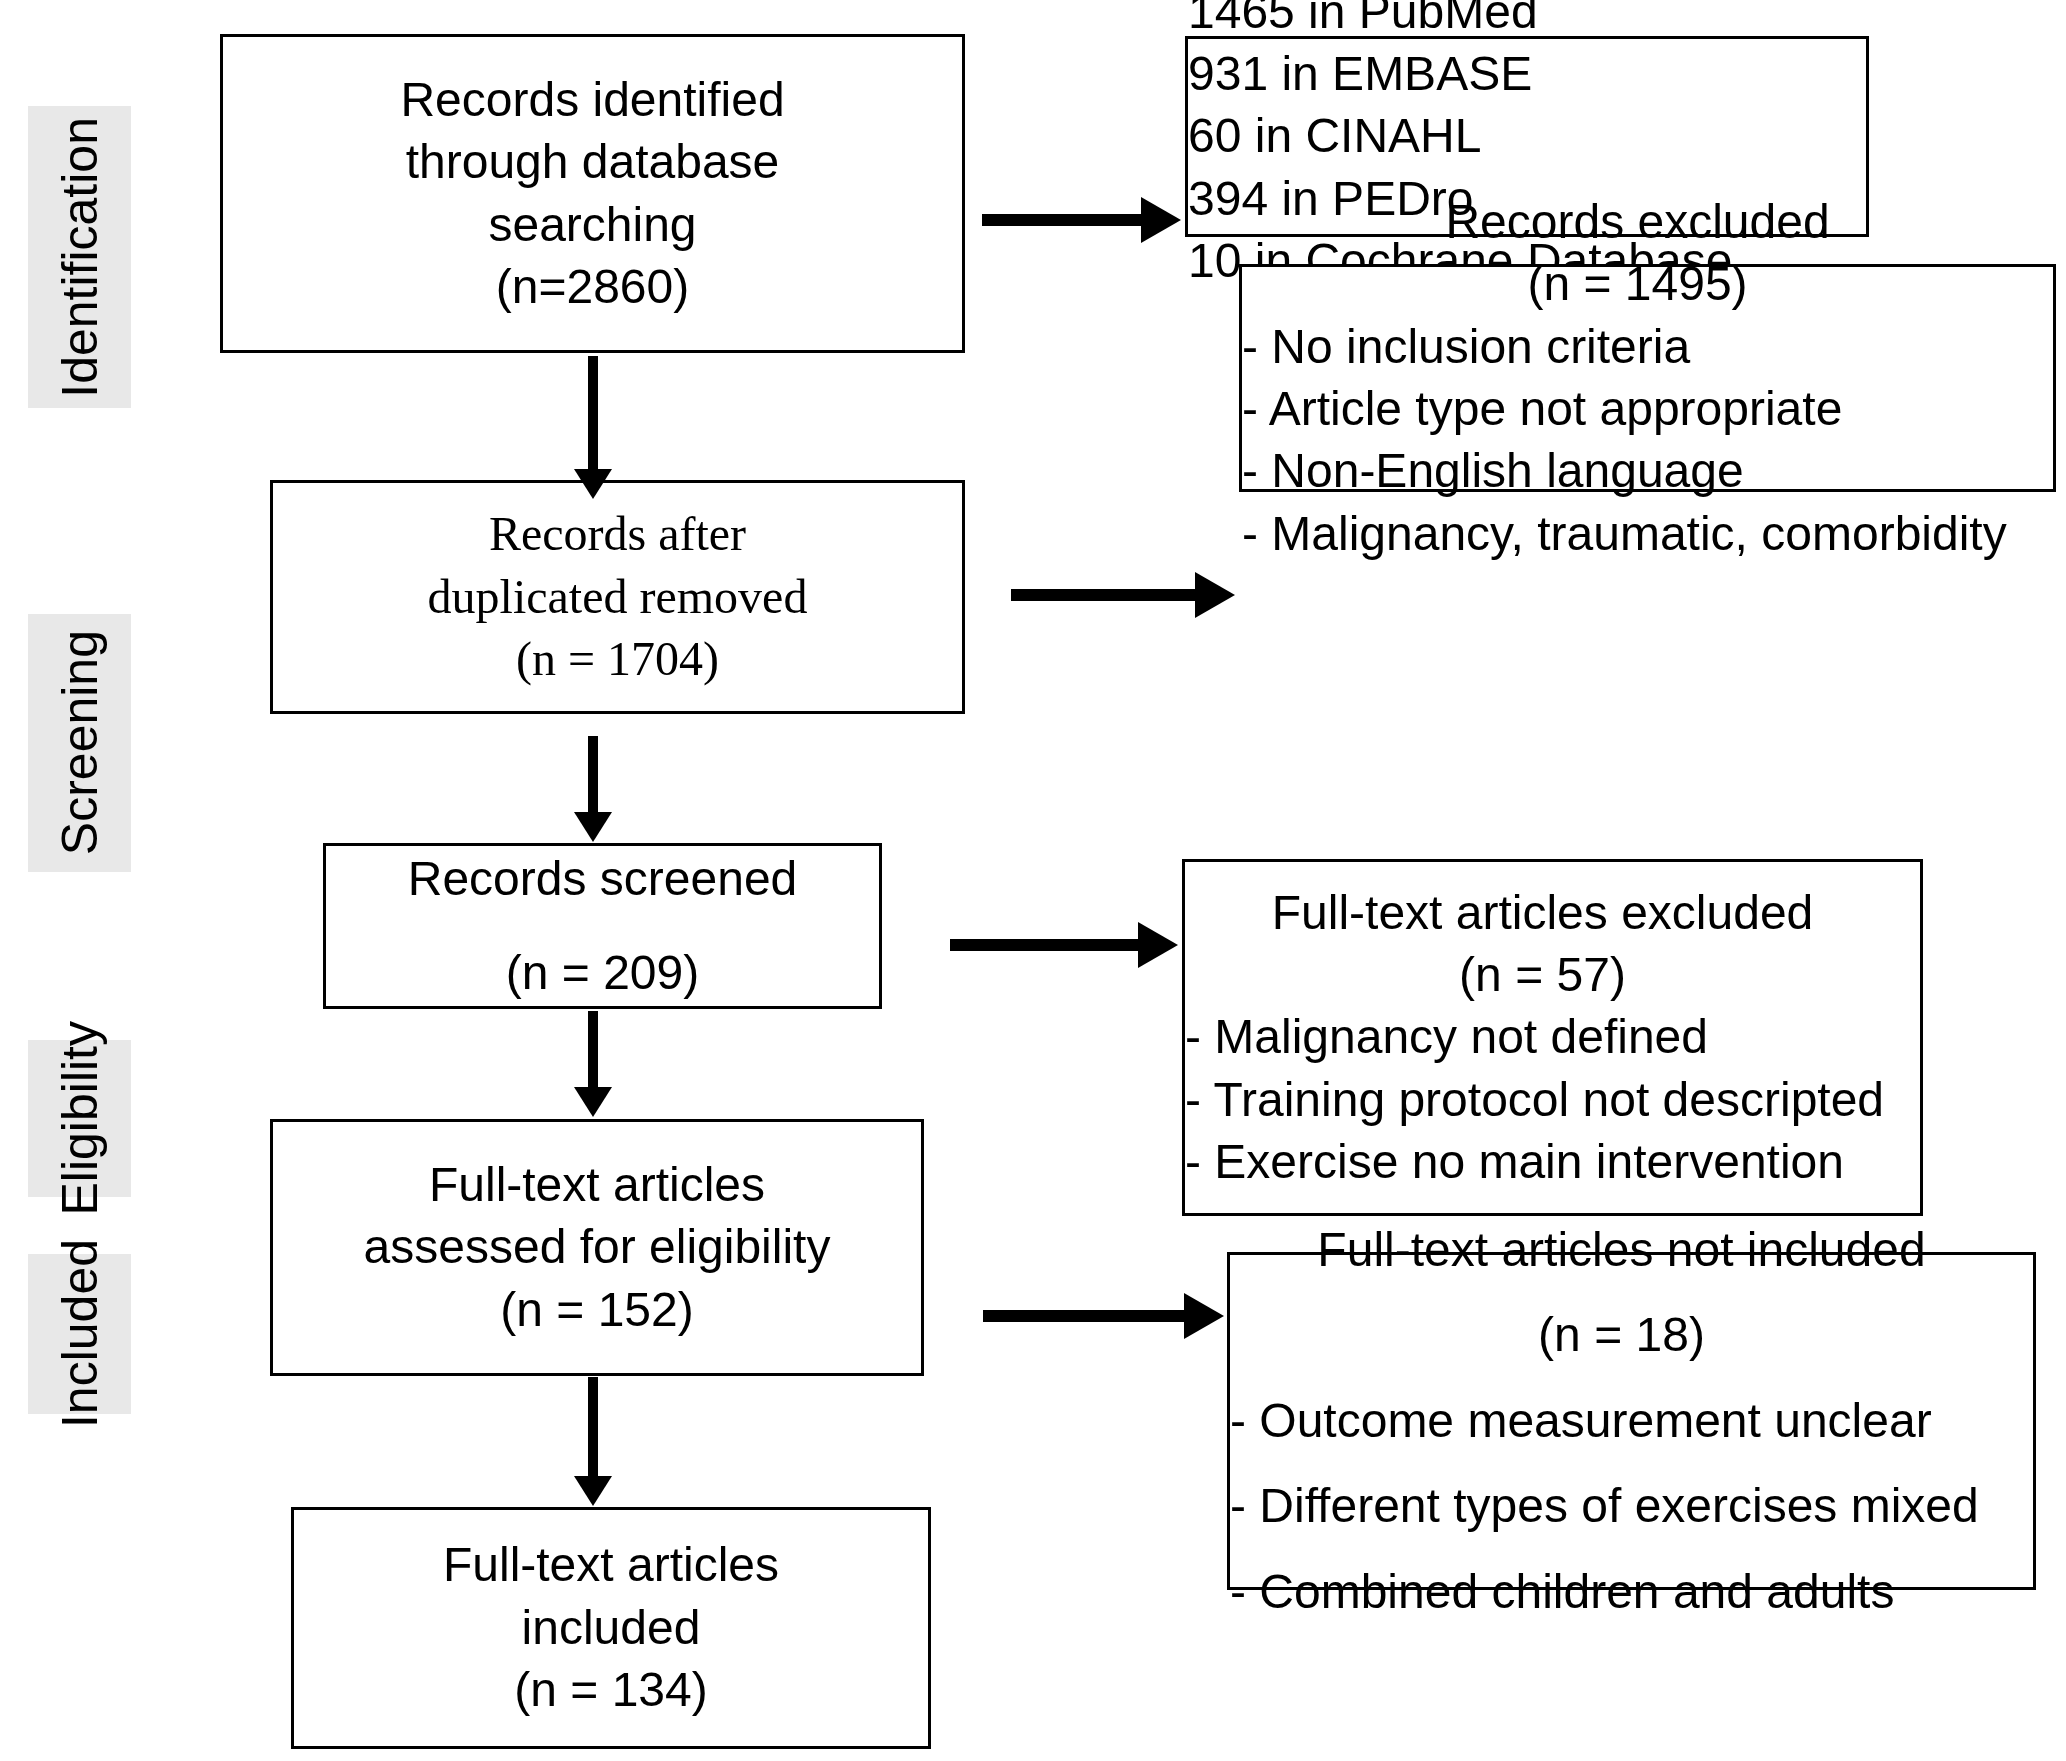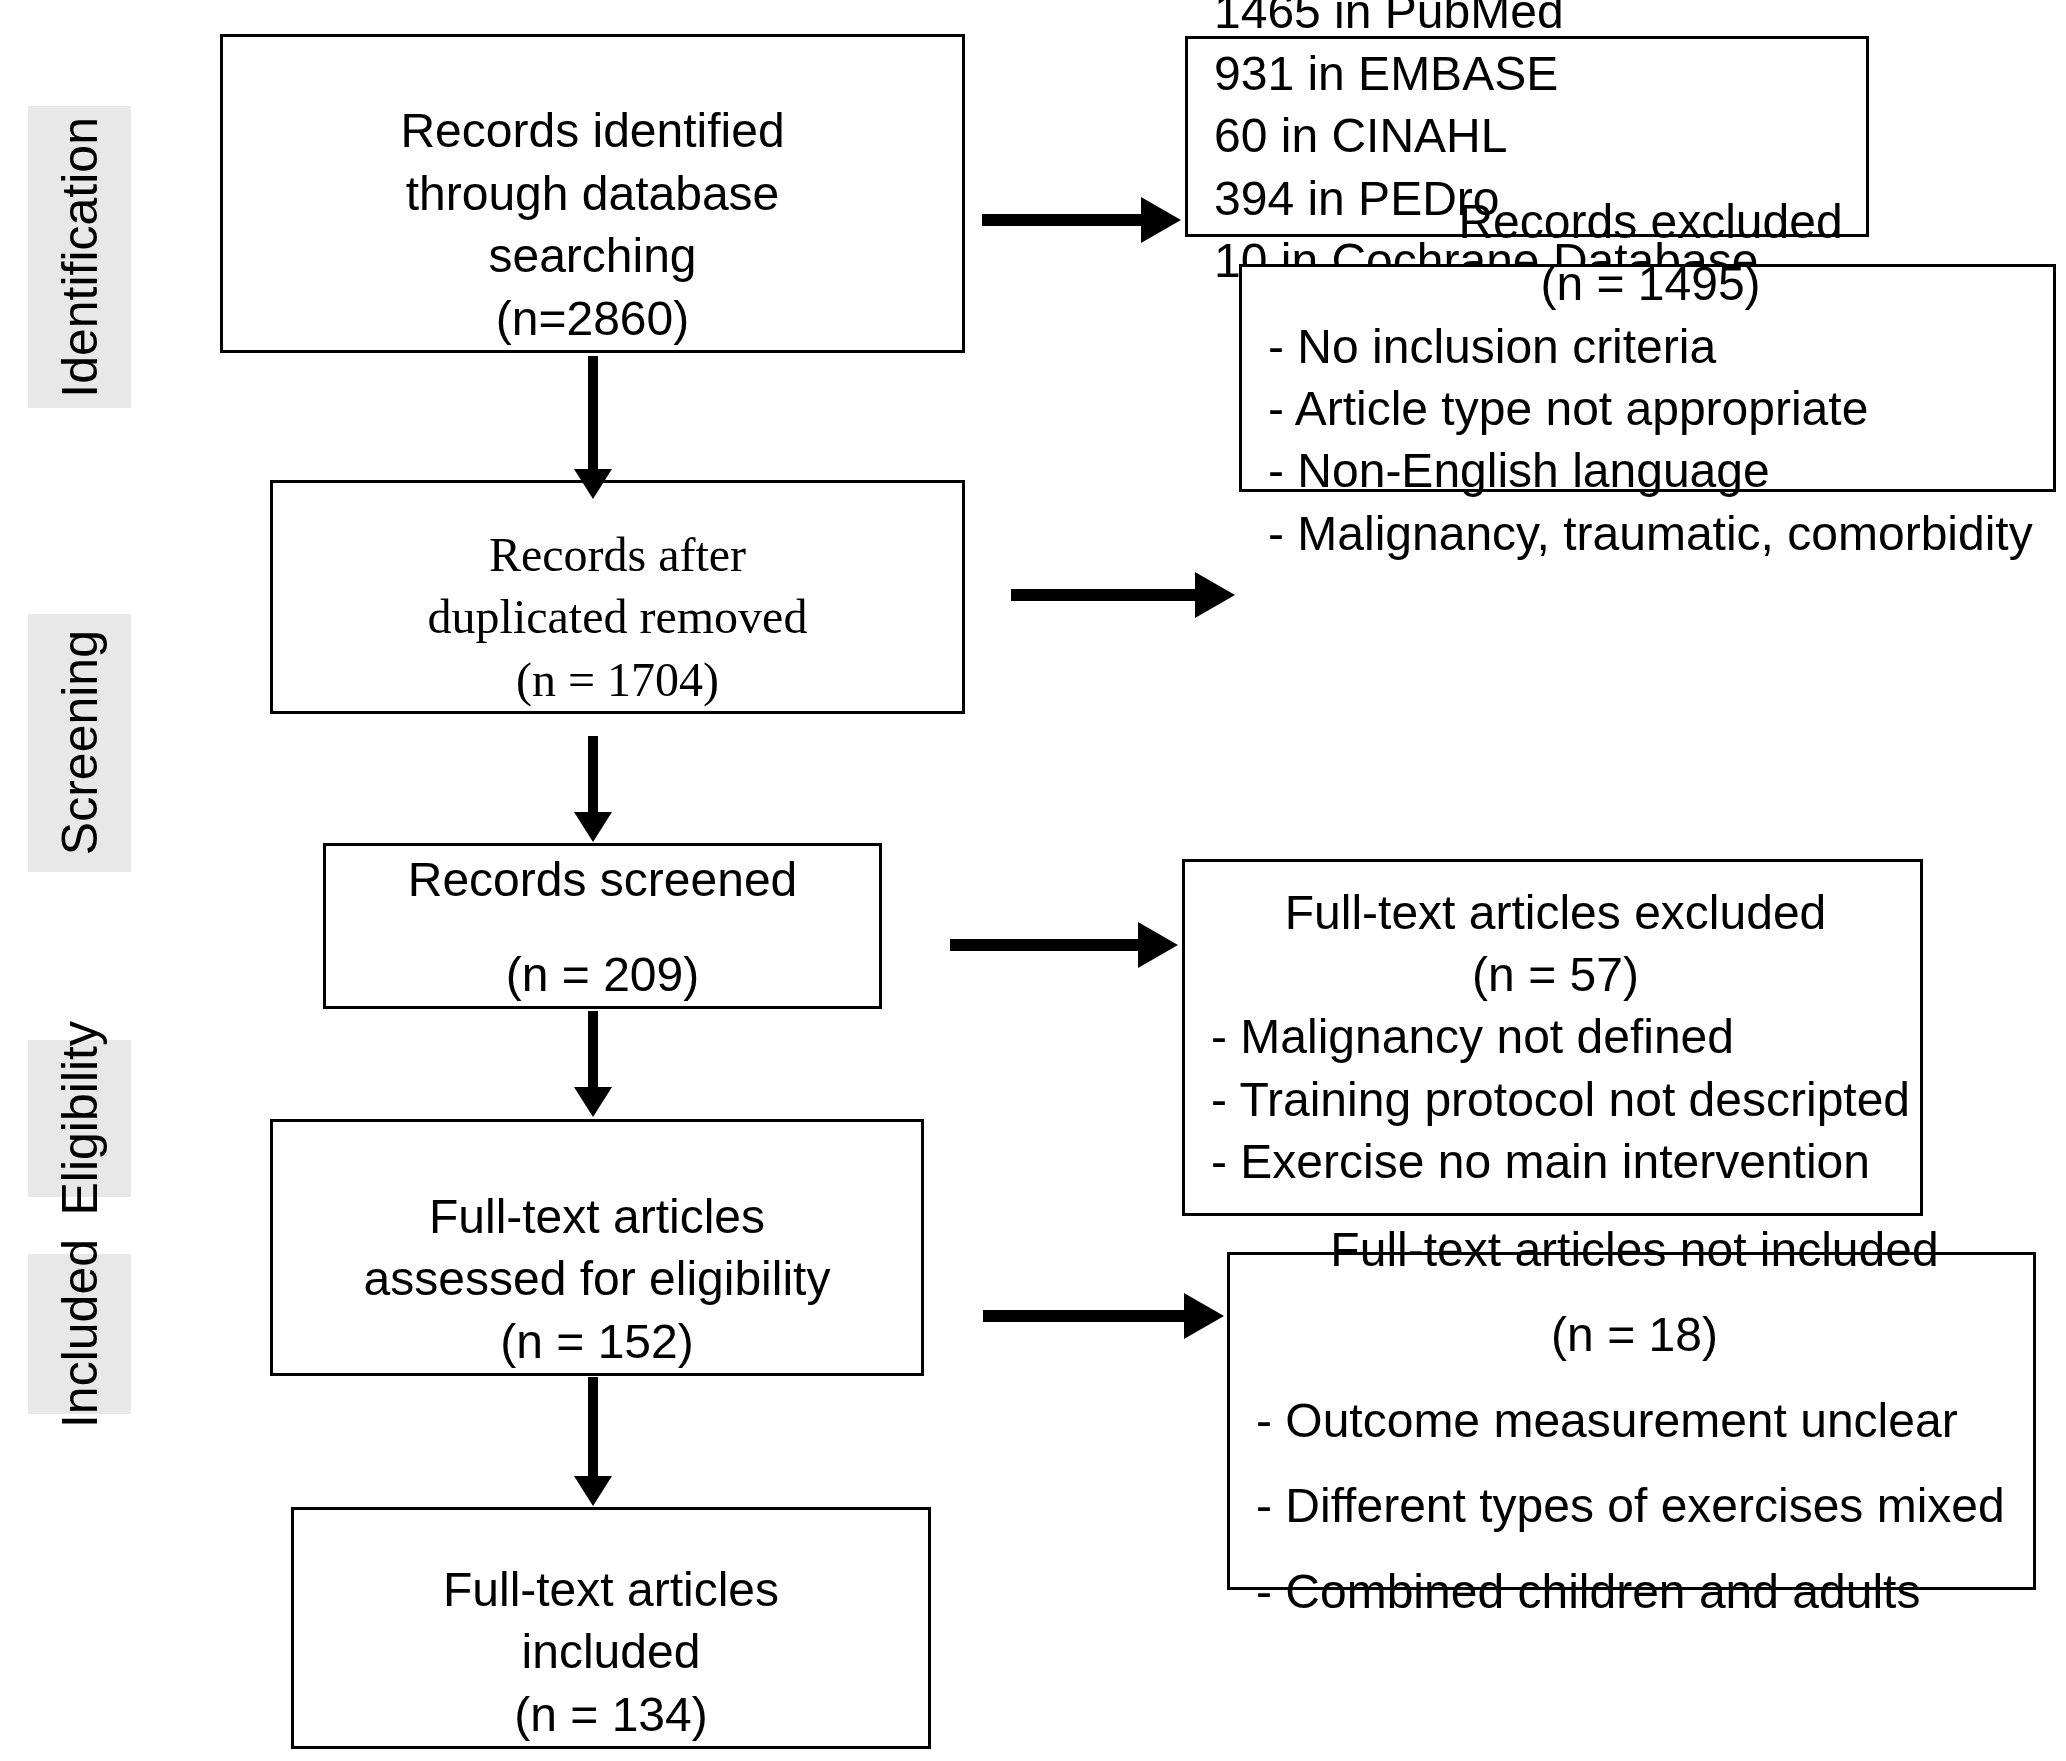--- a/index.html
+++ b/index.html
@@ -39,32 +39,32 @@
   
   .box {
     position: absolute;
     box-sizing: border-box;
     border: 3.8px solid #000000;
     background: #ffffff;
     display: flex;
     flex-direction: column;
     justify-content: center;
   }
-  .box.center { align-items: center; text-align: center; justify-content: flex-end; }
+  .box.center { align-items: center; text-align: center; }
   .box.left   { align-items: flex-start; text-align: left; }
 
   .box .line {
     font-size: 48px;
     line-height: 1.30;
     white-space: nowrap;
   }
   .box .line.head { text-align: center; width: 100%; }
   .box .line.bullet { text-align: left; }
 
-  .pad-l { padding-left: 26px; }
+  .pad-l { }
   .pad-r { padding-right: 20px; }
 
   
   .v-arrow {
     position: absolute;
   }
   .v-arrow .shaft {
     position: absolute;
     left: 50%;
     top: 0;

